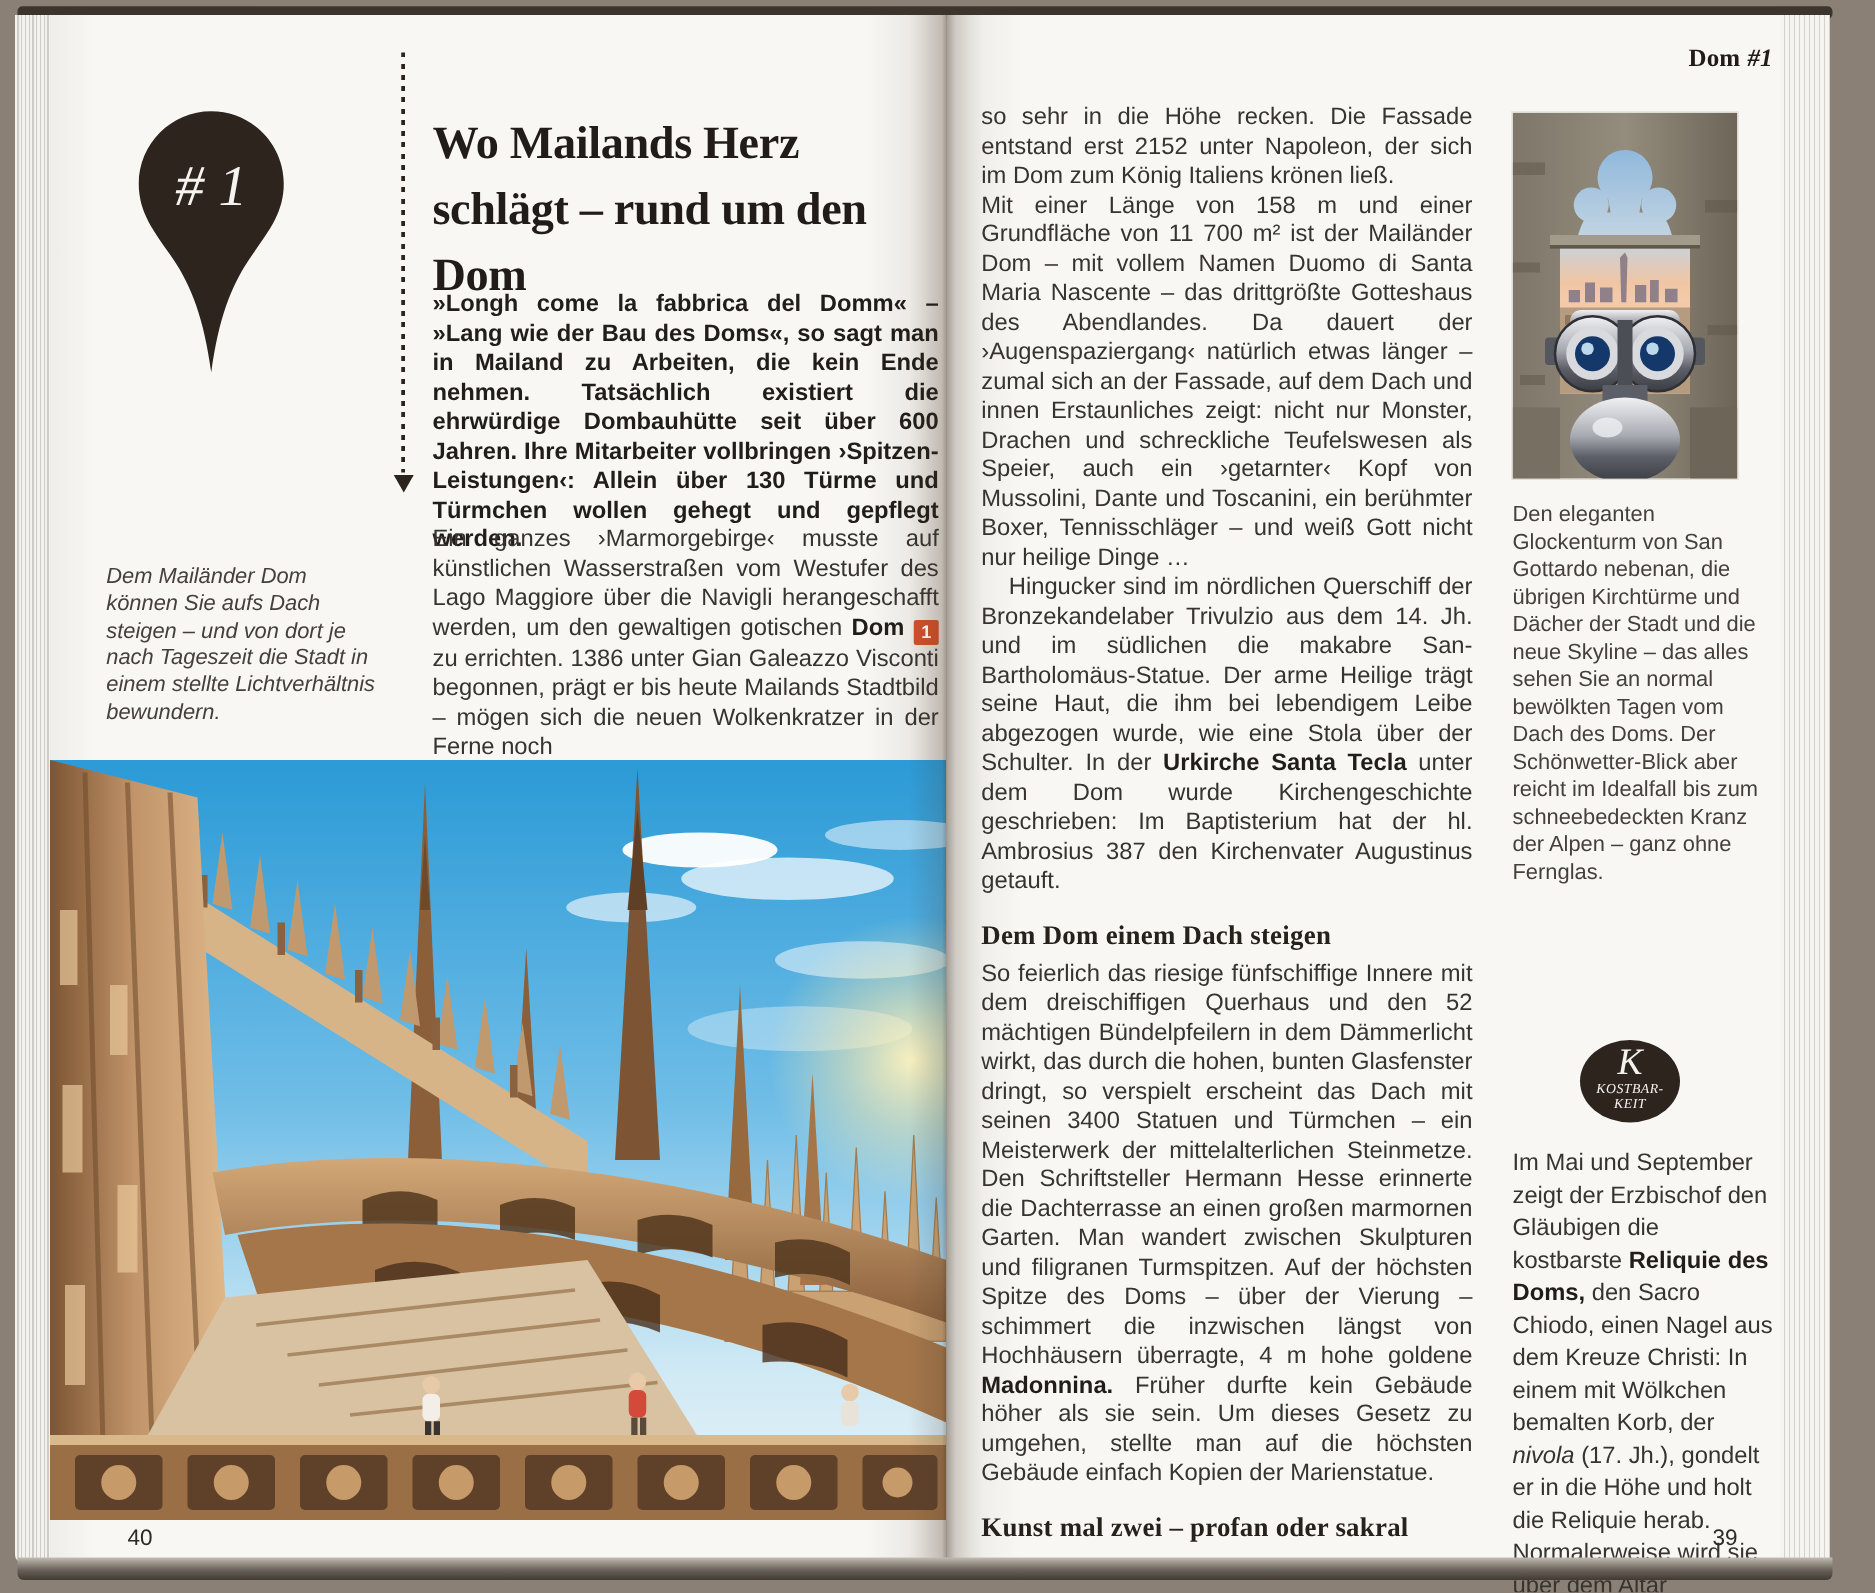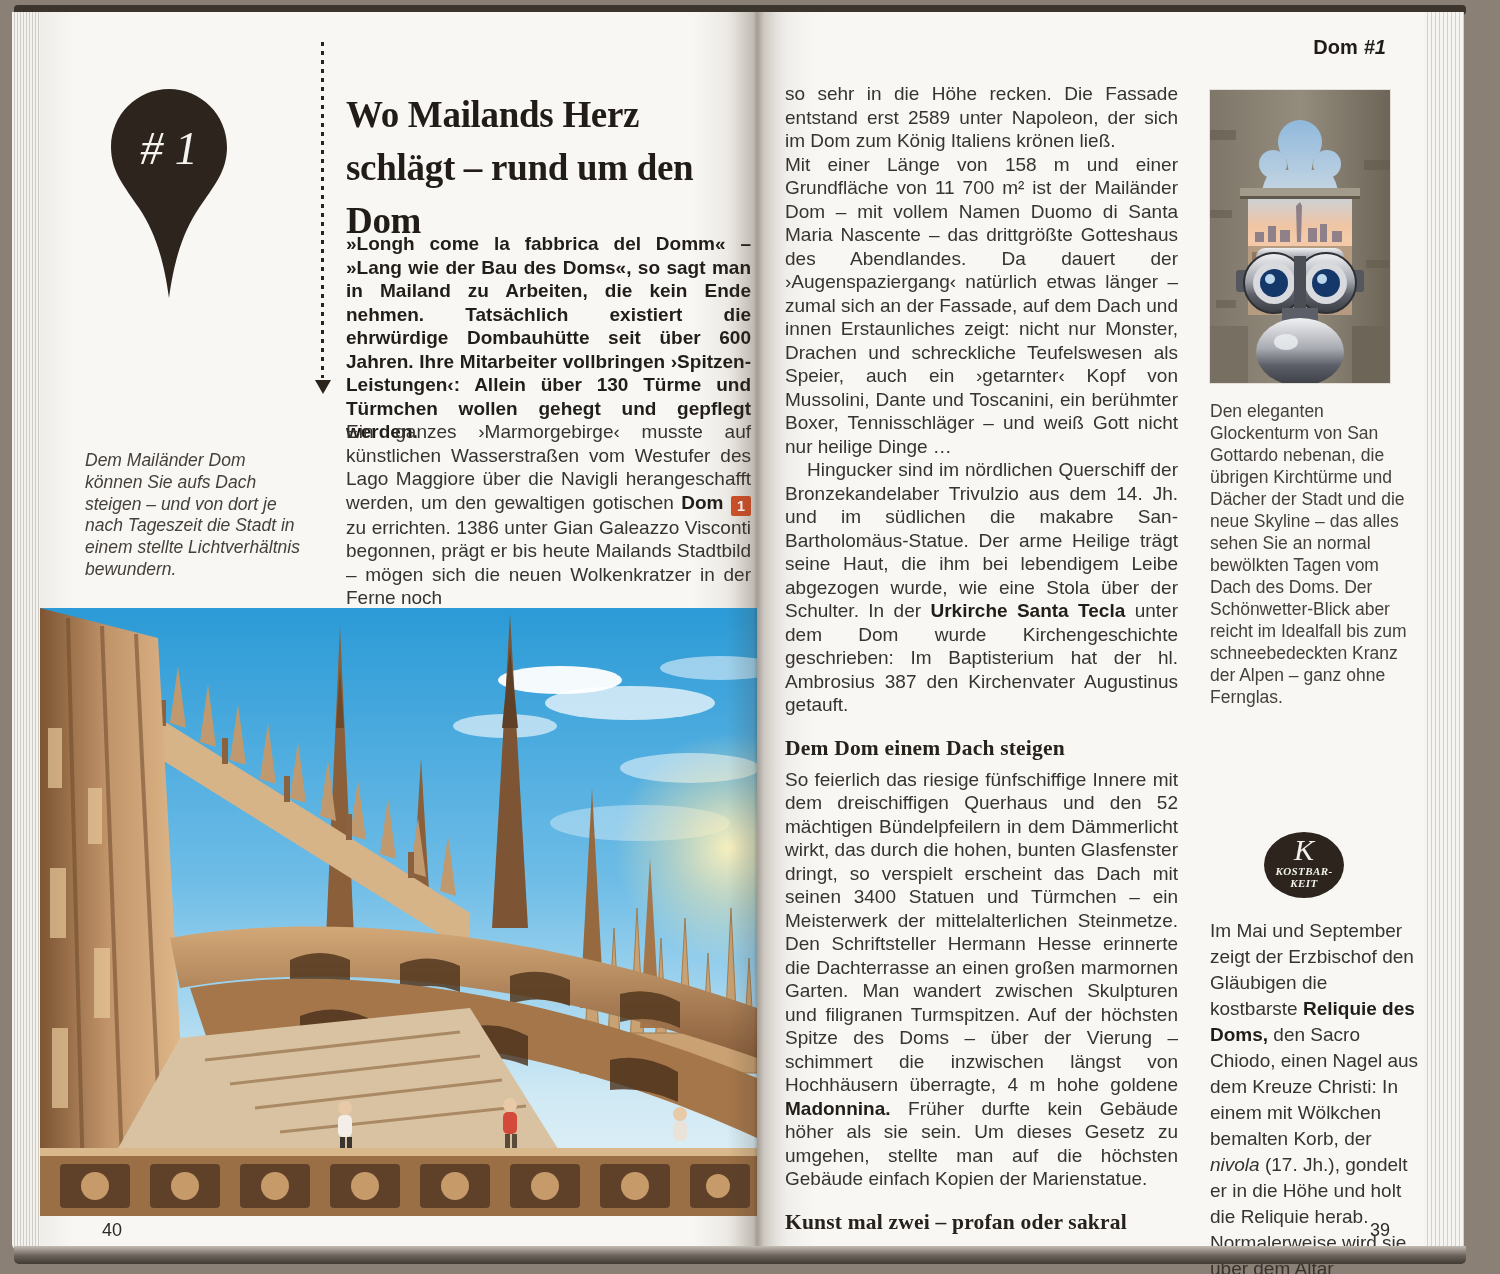--- a/index.html
+++ b/index.html
@@ -35,39 +35,39 @@
   .lbody{position:absolute;left:306px;top:408px;width:405px;
     font-size:19px;line-height:23.5px;text-align:justify;color:#37332e}
   .lbody b{color:#211d18}
   .lcaption{position:absolute;left:45px;top:438px;width:218px;
     font-style:italic;font-size:17.5px;line-height:21.8px;color:#45403a}
   .photo-main{position:absolute;left:0;top:596px;width:717px;height:608px;display:block}
   .pagenum{position:absolute;font-size:18px;color:#2e2a25}
   .pagenum-left{left:62px;top:1208px}
 
   
-  .rheader{position:absolute;right:38px;top:24px;font-family:Liberation Sans, sans-serif;font-size:20px;color:#211c17}
+  .rheader{position:absolute;right:6px;top:24px;font-family:Liberation Serif, serif;font-size:20px;color:#211c17}
   .rheader .hb{font-weight:bold}
   .rheader .hn{font-style:italic;font-weight:bold;margin-left:6px}
   .col{position:absolute;left:28px;top:70px;width:393px}
   .col p{font-size:19px;line-height:23.5px;text-align:justify;color:#37332e;margin:0}
   .col p b{color:#211d18}
   .sech{font-family:"Liberation Serif",serif;font-weight:bold;font-size:21.5px;line-height:26px;
     color:#26211b;letter-spacing:.2px;margin:18px 0 7px}
   .indent{text-indent:22px}
   .refbadge{display:inline-block;min-width:20px;height:20px;background:#d14f28;color:#fff;
     font-weight:bold;font-size:14.5px;line-height:20px;text-align:center;vertical-align:-2px;border-radius:2px;padding:0 2px}
   .sidebar{position:absolute;left:453px;top:78px;width:210px}
   .photo-side{display:block;width:180px;height:293px;outline:1px solid #e3e0da}
   .scaption{position:absolute;left:0;top:310px;width:206px;
     font-size:17.5px;line-height:22px;color:#45403a}
   .kbadge{position:absolute;left:54px;top:742px;width:80px;height:66px;background:#2d241d;border-radius:50%;
     color:#f4f2ee;text-align:center;font-family:"Liberation Serif",serif;font-style:italic}
   .kbadge .kk{display:block;font-size:30px;line-height:30px;margin-top:3px}
-  .kbadge .kl{display:block;font-size:11px;font-weight:bold;line-height:12px;letter-spacing:.4px}
+  .kbadge .kl{display:block;font-size:11px;font-weight:normal;line-height:12px;letter-spacing:.4px}
   .stext{position:absolute;left:0;top:828px;width:210px;font-size:19px;line-height:26px;color:#37332e}
   .stext b{color:#211d18}
   .pagenum-right{right:34px;top:1208px}
 </style>
 </head>
 <body>
 
 <div class="scene">
   <div class="book-top"></div>
   <div class="edge-left"></div>
@@ -247,21 +247,21 @@
     </svg>
 
     <div class="pagenum pagenum-left">40</div>
   </div>
 
   <div class="page page-right">
 
     <div class="rheader"><span class="hb">Dom</span><span class="hn">#1</span></div>
 
     <div class="col">
-      <p>so sehr in die Höhe recken. Die Fassade entstand erst 2589 unter Napoleon, der sich im Dom zum König Italiens krönen ließ.</p>
+      <p>so sehr in die Höhe recken. Die Fassade entstand erst 2152 unter Napoleon, der sich im Dom zum König Italiens krönen ließ.</p>
       <p>Mit einer Länge von 158 m und einer Grundfläche von 11 700 m² ist der Mailänder Dom – mit vollem Namen Duomo di Santa Maria Nascente – das drittgrößte Gotteshaus des Abendlandes. Da dauert der ›Augenspaziergang‹ natürlich etwas länger – zumal sich an der Fassade, auf dem Dach und innen Erstaunliches zeigt: nicht nur Monster, Drachen und schreckliche Teufelswesen als Speier, auch ein ›getarnter‹ Kopf von Mussolini, Dante und Toscanini, ein berühmter Boxer, Tennisschläger – und weiß Gott nicht nur heilige Dinge …</p>
       <p class="indent"><span>Hingucker sind im nördlichen Querschiff der Bronzekandelaber Trivulzio aus dem 14. Jh. und im südlichen die makabre San-Bartholomäus-Statue. Der arme Heilige trägt seine Haut, die ihm bei lebendigem Leibe abgezogen wurde, wie eine Stola über der Schulter. In der </span><b>Urkirche Santa Tecla</b><span> unter dem Dom wurde Kirchengeschichte geschrieben: Im Baptisterium hat der hl. Ambrosius 387 den Kirchenvater Augustinus getauft.</span></p>
       <h2 class="sech">Dem Dom einem Dach steigen</h2>
       <p><span>So feierlich das riesige fünfschiffige Innere mit dem dreischiffigen Querhaus und den 52 mächtigen Bündelpfeilern in dem Dämmerlicht wirkt, das durch die hohen, bunten Glasfenster dringt, so verspielt erscheint das Dach mit seinen 3400 Statuen und Türmchen – ein Meisterwerk der mittelalterlichen Steinmetze. Den Schriftsteller Hermann Hesse erinnerte die Dachterrasse an einen großen marmornen Garten. Man wandert zwischen Skulpturen und filigranen Turmspitzen. Auf der höchsten Spitze des Doms – über der Vierung – schimmert die inzwischen längst von Hochhäusern überragte, 4 m hohe goldene </span><b>Madonnina.</b><span> Früher durfte kein Gebäude höher als sie sein. Um dieses Gesetz zu umgehen, stellte man auf die höchsten Gebäude einfach Kopien der Marienstatue.</span></p>
       <h2 class="sech">Kunst mal zwei – profan oder sakral</h2>
 
     </div>
 
     <div class="sidebar">
 

